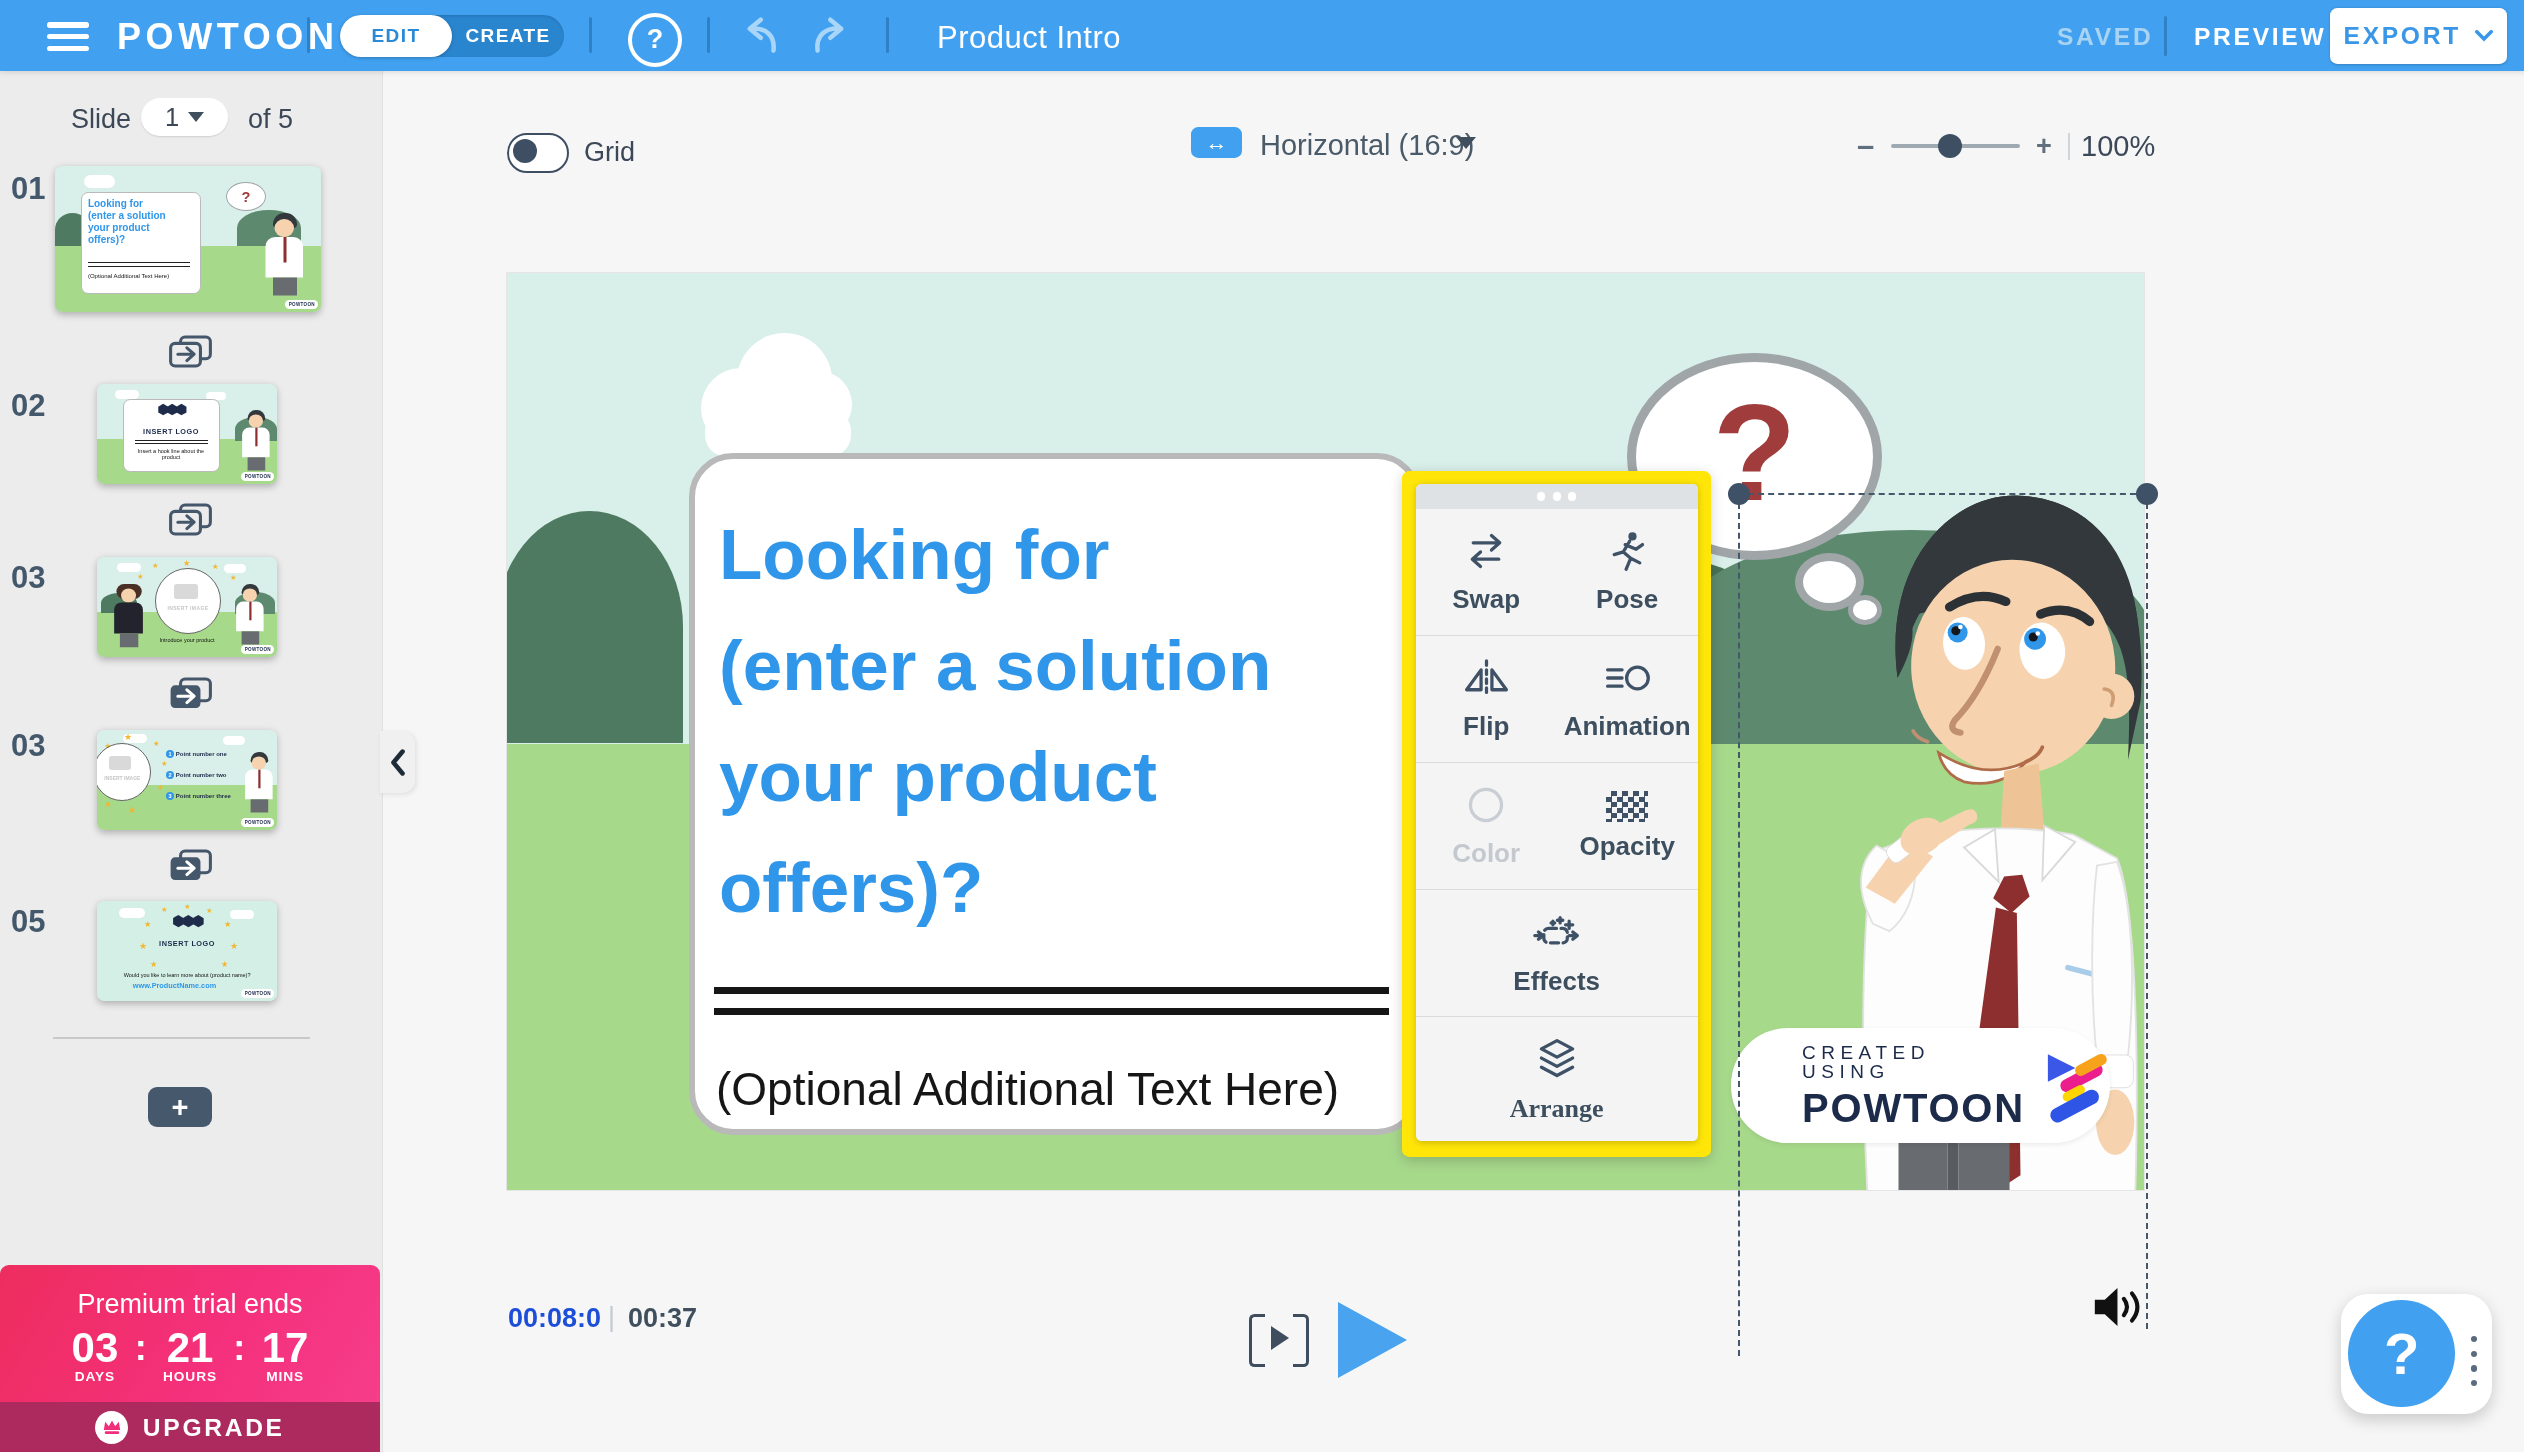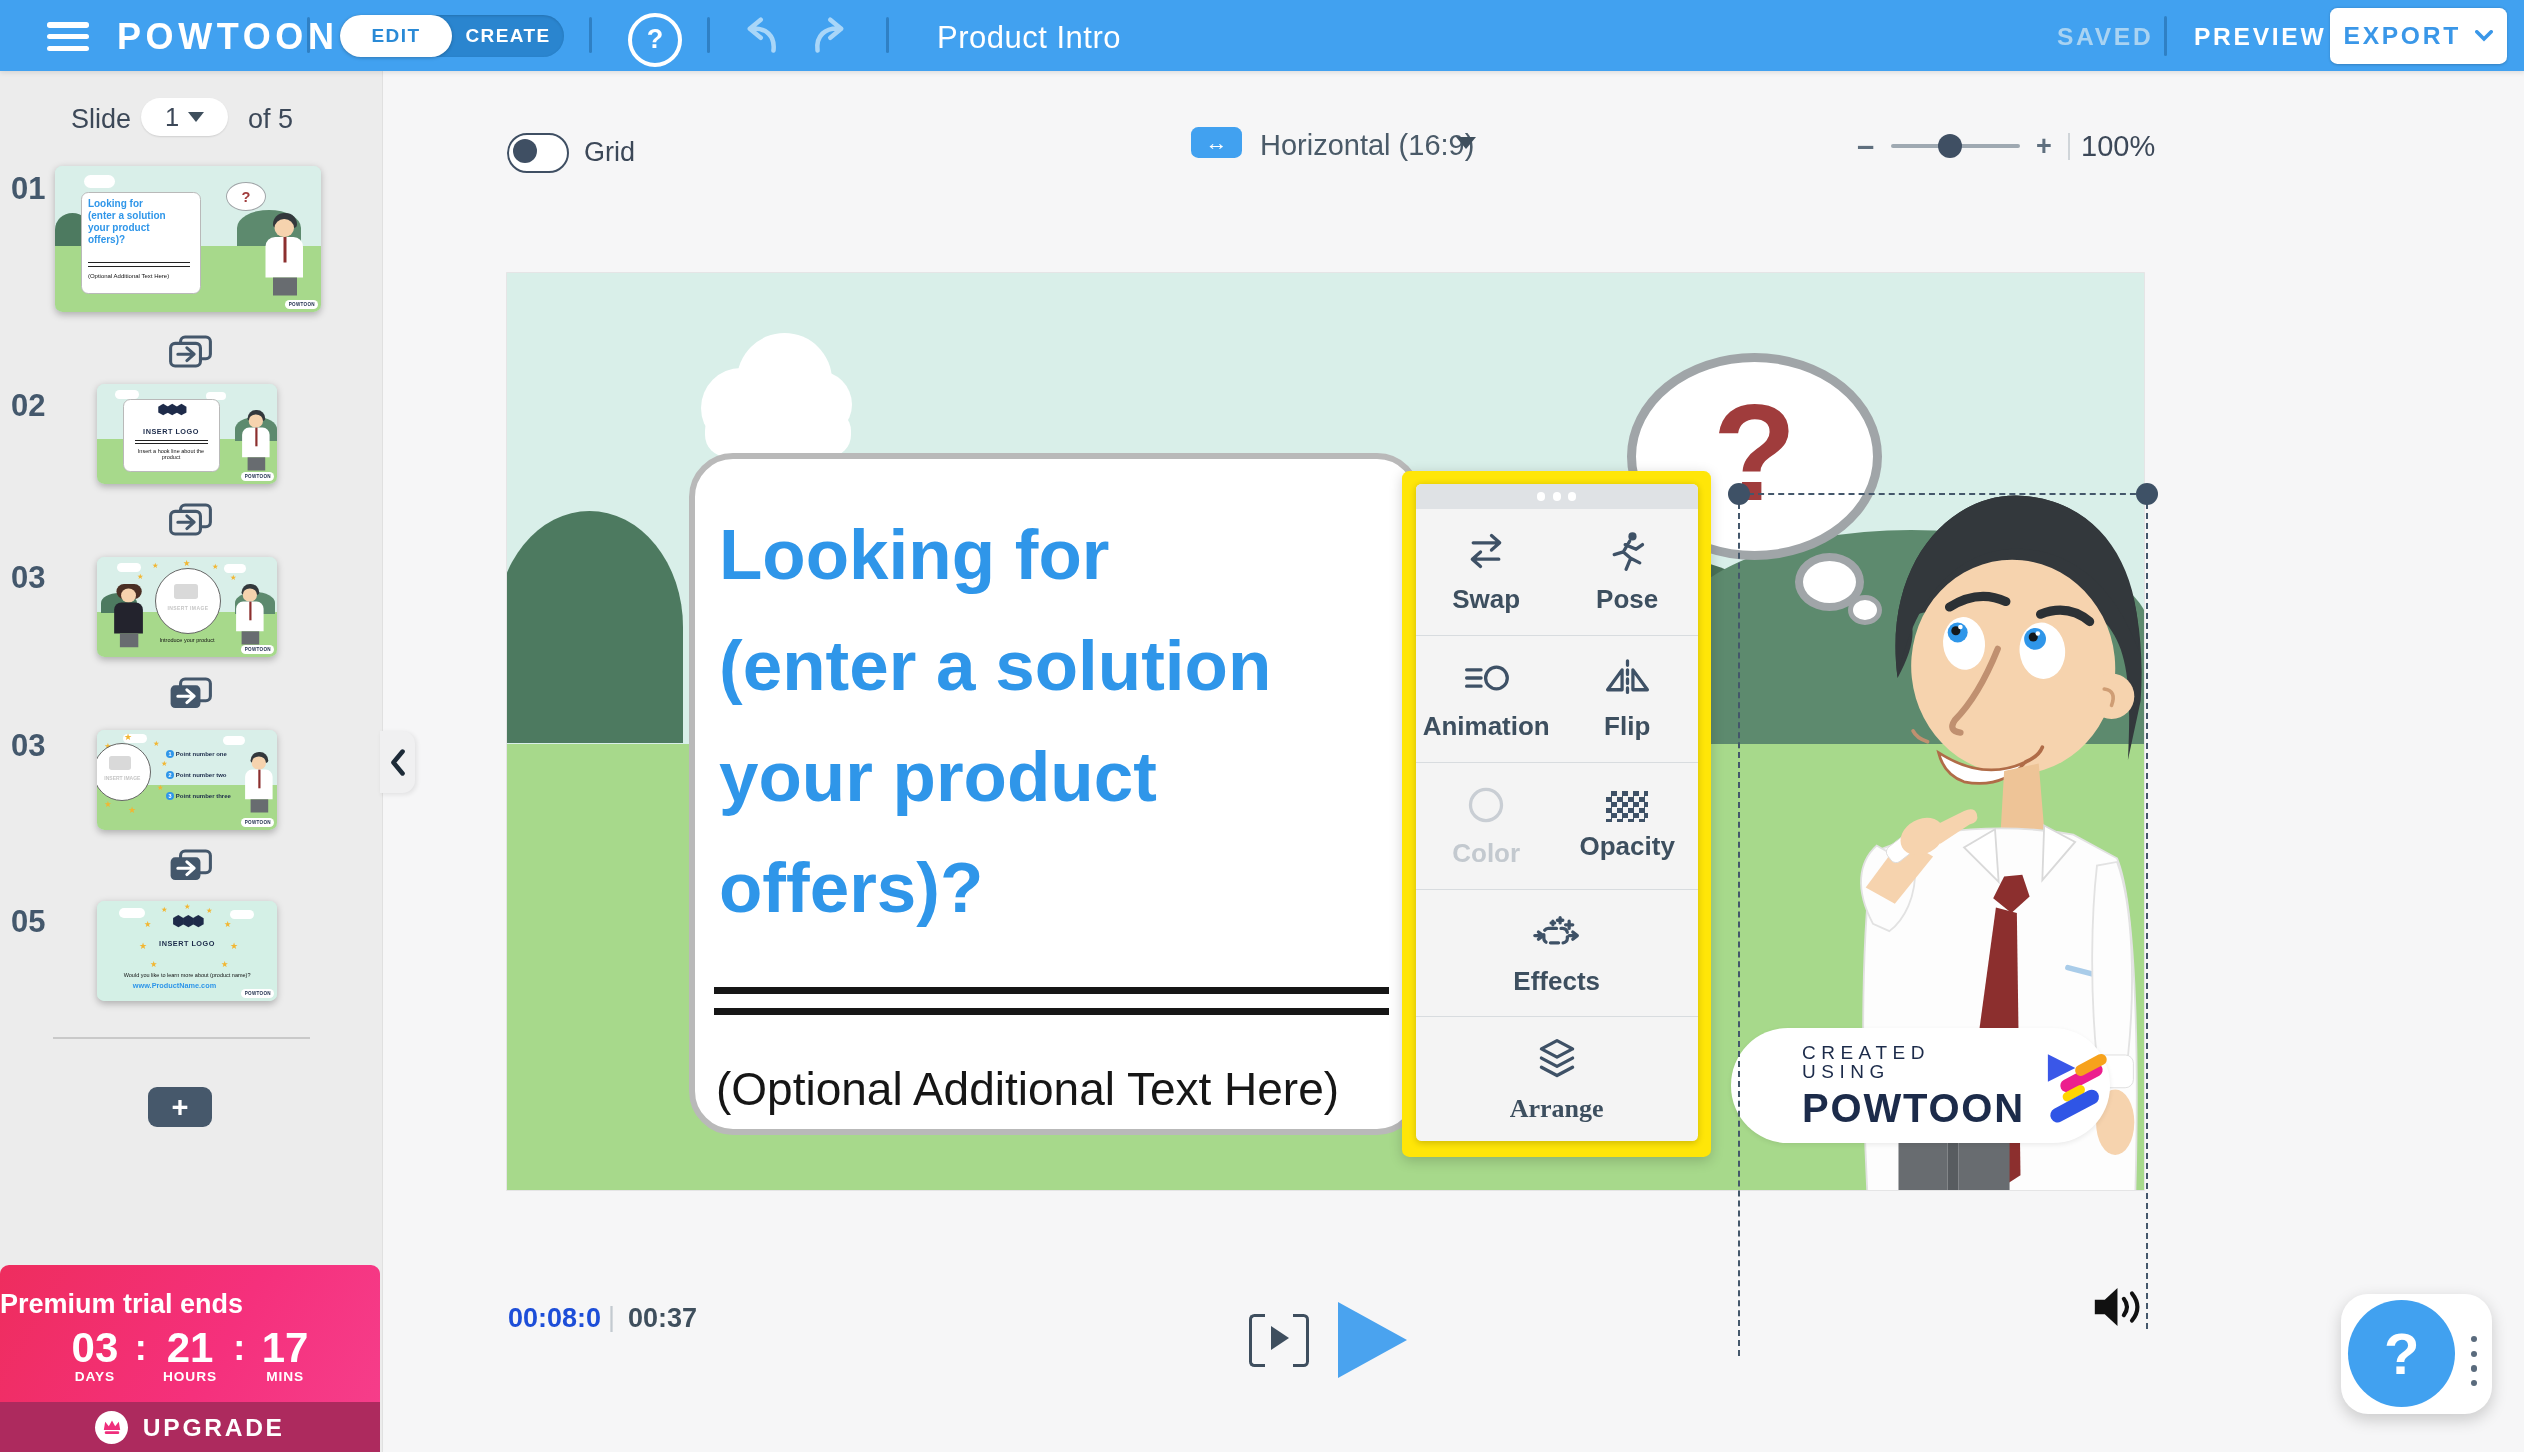--- a/index.html
+++ b/index.html
@@ -50,21 +50,21 @@
   .mbadge{position:absolute;right:2.7px;bottom:2.7px;width:33px;height:9px;background:#fff;border-radius:4.6px;font-size:4.6px;font-weight:700;color:#1c2b4a;display:flex;align-items:center;justify-content:center;letter-spacing:0.3px;}
   .t-bubble{position:absolute;background:#fff;border:1.8px solid #a0a5a8;border-radius:50%;color:#a03c3c;font-weight:800;display:flex;align-items:center;justify-content:center;}
   .star{position:absolute;color:#f2b632;}
   .hex{display:inline-block;color:#1e2b4a;}
   .trans{position:absolute;left:167px;width:47px;height:35px;cursor:pointer;}
   #add-slide{position:absolute;left:148px;top:1016px;width:64px;height:40px;background:#46586b;border-radius:9px;color:#fff;font-size:29px;font-weight:700;display:flex;align-items:center;justify-content:center;cursor:pointer;}
   #sb-divider{position:absolute;left:53px;top:966px;width:257px;height:1.8px;background:#c9c9c9;}
 
   
   #premium{position:absolute;left:0;top:1194px;width:380px;height:187px;background:linear-gradient(120deg,#ee2d5e 0%,#f5307c 55%,#f63f8c 100%);border-radius:9px 9px 0 0;color:#fff;}
-  #premium-title{position:absolute;left:0;top:24px;width:100%;font-size:27px;font-weight:bold;}
+  #premium-title{position:absolute;left:0;top:24px;width:100%;text-align:center;font-size:27px;}
   #countdown{position:absolute;left:0;top:62px;width:100%;display:flex;justify-content:center;gap:16.4px;}
   .pcol{text-align:center;}
   .pnum{font-size:42px;font-weight:800;line-height:42px;}
   .plab{font-size:13.7px;font-weight:700;letter-spacing:0.9px;}
   .pcolon{font-size:36px;font-weight:800;line-height:42px;}
   #upgrade-band{position:absolute;left:0;top:137px;width:380px;height:51px;background:#ad2a5e;display:flex;align-items:center;justify-content:center;gap:14.6px;cursor:pointer;}
   #upgrade-band .crown-wrap{width:33px;height:33px;background:#fff;border-radius:50%;display:flex;align-items:center;justify-content:center;}
   #upgrade-label{font-size:24.6px;font-weight:800;letter-spacing:2.7px;color:#fff;}
 
   
@@ -540,32 +540,32 @@
           <span><svg width="44" height="42" viewBox="0 0 48 46">
                 <circle cx="30" cy="7" r="4.5" fill="#3e5166" stroke="none"></circle>
                 <path d="M27 12 L20 24 M20 24 L10 27 M20 24 L28 31 L23 43 M28 31 L38 36 M22 16 L34 21 M34 21 L41 16"></path>
               </svg></span>
           <span class="mi-lb">Pose</span>
         </div>
       </div>
       <div class="ctx-row">
         <div class="mi">
           <span><svg width="47" height="42" viewBox="0 0 52 46">
-                <path d="M4 14 H20 M4 23 H20 M4 32 H20"></path>
-                <circle cx="37" cy="23" r="12"></circle>
-              </svg></span>
-          <span class="mi-lb">Animation</span>
-        </div>
-        <div class="mi">
-          <span><svg width="47" height="42" viewBox="0 0 52 46">
                 <path d="M20 14 L20 36 L4 36 Z"></path>
                 <path d="M32 14 L32 36 L48 36 Z"></path>
                 <path d="M26 4 V42" stroke-dasharray="5 5"></path>
               </svg></span>
           <span class="mi-lb">Flip</span>
+        </div>
+        <div class="mi">
+          <span><svg width="47" height="42" viewBox="0 0 52 46">
+                <path d="M4 14 H20 M4 23 H20 M4 32 H20"></path>
+                <circle cx="37" cy="23" r="12"></circle>
+              </svg></span>
+          <span class="mi-lb">Animation</span>
         </div>
       </div>
       <div class="ctx-row">
         <div class="mi dis">
           <span><svg width="44" height="42" viewBox="0 0 48 46">
                 <circle cx="24" cy="23" r="17"></circle>
               </svg></span>
           <span class="mi-lb">Color</span>
         </div>
         <div class="mi">

